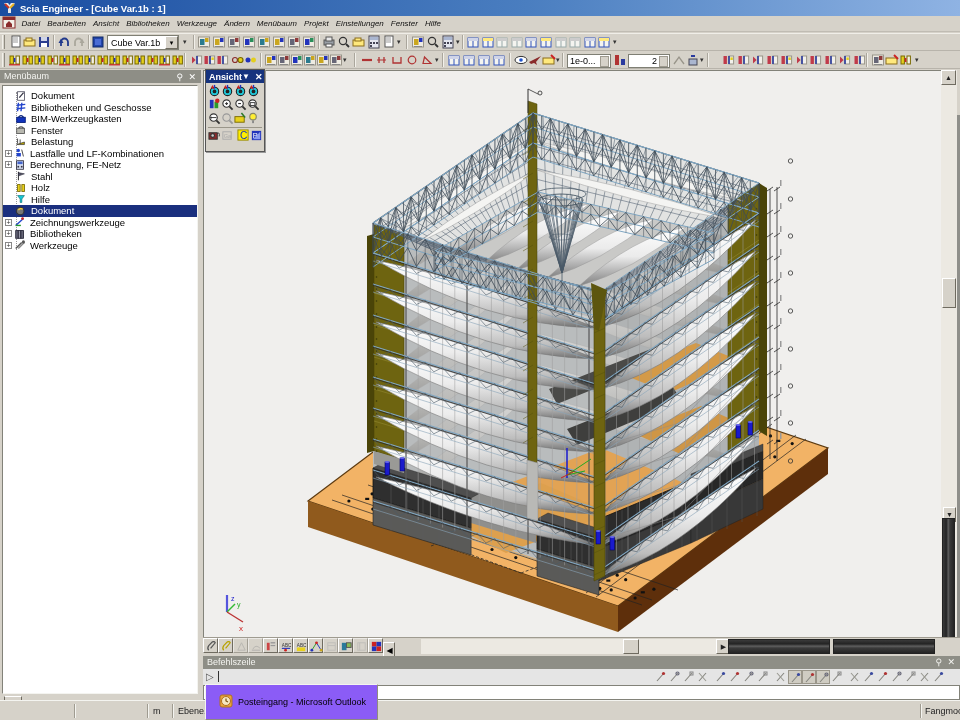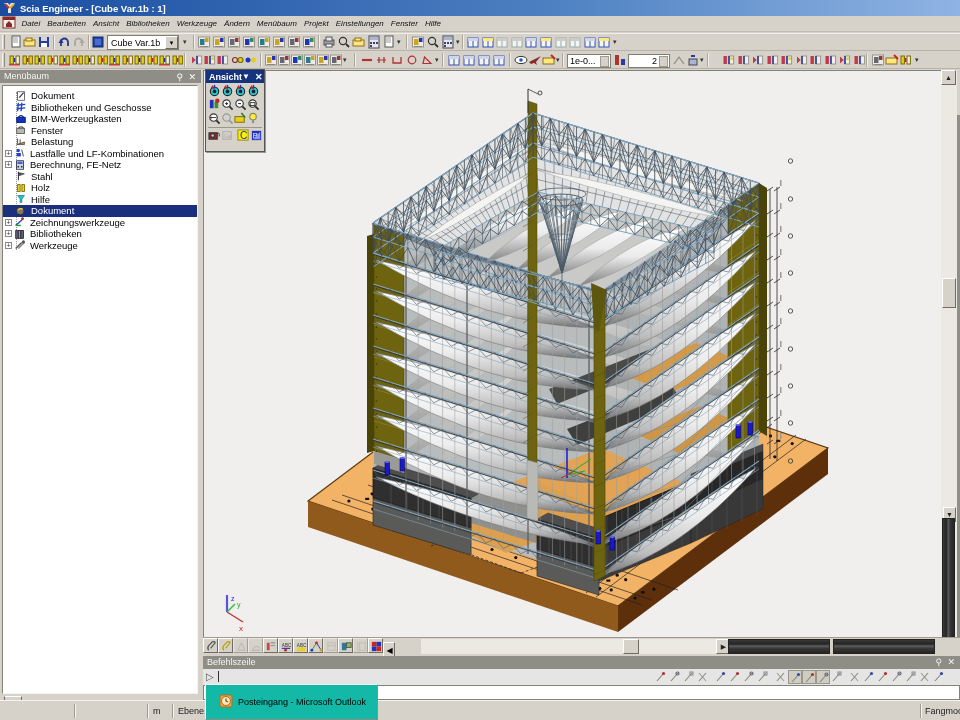--- a/index.html
+++ b/index.html
@@ -31,21 +31,21 @@
 #vsb { position:absolute; left:941px; top:70px; width:16px; height:567px; background:#ece9e2; }
 .sbtn { position:absolute; width:15px; height:15px; background:#D6D2C9; border:1px solid #fff; border-right-color:#6f6b60; border-bottom-color:#6f6b60; font-size:7px; text-align:center; line-height:13px; color:#222; }
 #hscroll { position:absolute; left:203px; top:637px; width:757px; height:17px; background:#D6D2C9; border-top:1px solid #9f9b90; }
 .vtab { display:inline-block; width:15px; height:15px; background:#D6D2C9; border:1px solid #fff; border-right-color:#6f6b60; border-bottom-color:#6f6b60; margin-right:0px; padding:1px 0 0 1px; }
 #bef { position:absolute; left:203px; top:656px; width:757px; height:44px; background:#e5e5e5; }
 #befhead { position:absolute; left:0; top:0; width:757px; height:13px; background:#8e8e86; color:#f4f4f0; font-size:9px; padding-left:4px; line-height:13px; }
 #befrow { position:absolute; left:0; top:13px; width:757px; height:16px; }
 #befinput { position:absolute; left:0; top:29px; width:757px; height:15px; background:#fff; border:1px solid #828279; }
 #status { position:absolute; left:0; top:700px; width:960px; height:20px; background:#D6D2C9; border-top:1px solid #f4f4f0; font-size:9px; color:#222; }
 .ssep { position:absolute; top:3px; height:14px; border-left:1px solid #9f9b90; border-right:1px solid #f4f4f0; }
-#popup { position:absolute; left:205px; top:684px; width:173px; height:36px; background:#14b8a6; border:1px solid #8f8b80; border-top-color:#f4f4f0; border-left-color:#f4f4f0; font-size:9px; display:flex; align-items:center; white-space:nowrap; z-index:50; }
+#popup { position:absolute; left:205px; top:684px; width:173px; height:36px; background:#8b5cf6; border:1px solid #8f8b80; border-top-color:#f4f4f0; border-left-color:#f4f4f0; font-size:9px; display:flex; align-items:center; white-space:nowrap; z-index:50; }
 #ansicht { position:absolute; left:205px; top:69px; width:60px; height:83px; background:#D6D2C9; border:1px solid #555; box-shadow:1px 1px 0 #999; z-index:10; }
 #ans-title { height:13px; background:#16337e; color:#fff; font-size:9px; font-weight:bold; display:flex; align-items:center; padding:0 3px; }
 .sb { display:inline-block; width:14px; height:14px; }
 #redge { position:absolute; left:957px; top:115px; width:3px; height:522px; background:#8f8f8a; }
 </style></head>
 <body>
 <div id="title">
     <svg width="13" height="12" viewBox="0 0 13 12">
       <path d="M1 1 L5 5 L5 11 L8 11 L8 5 L12 1 L8 1 L6.5 3 L5 1 Z" fill="#e8e8e8"></path>
       <path d="M2 2 L6 6" stroke="#cc3322" stroke-width="2"></path>

